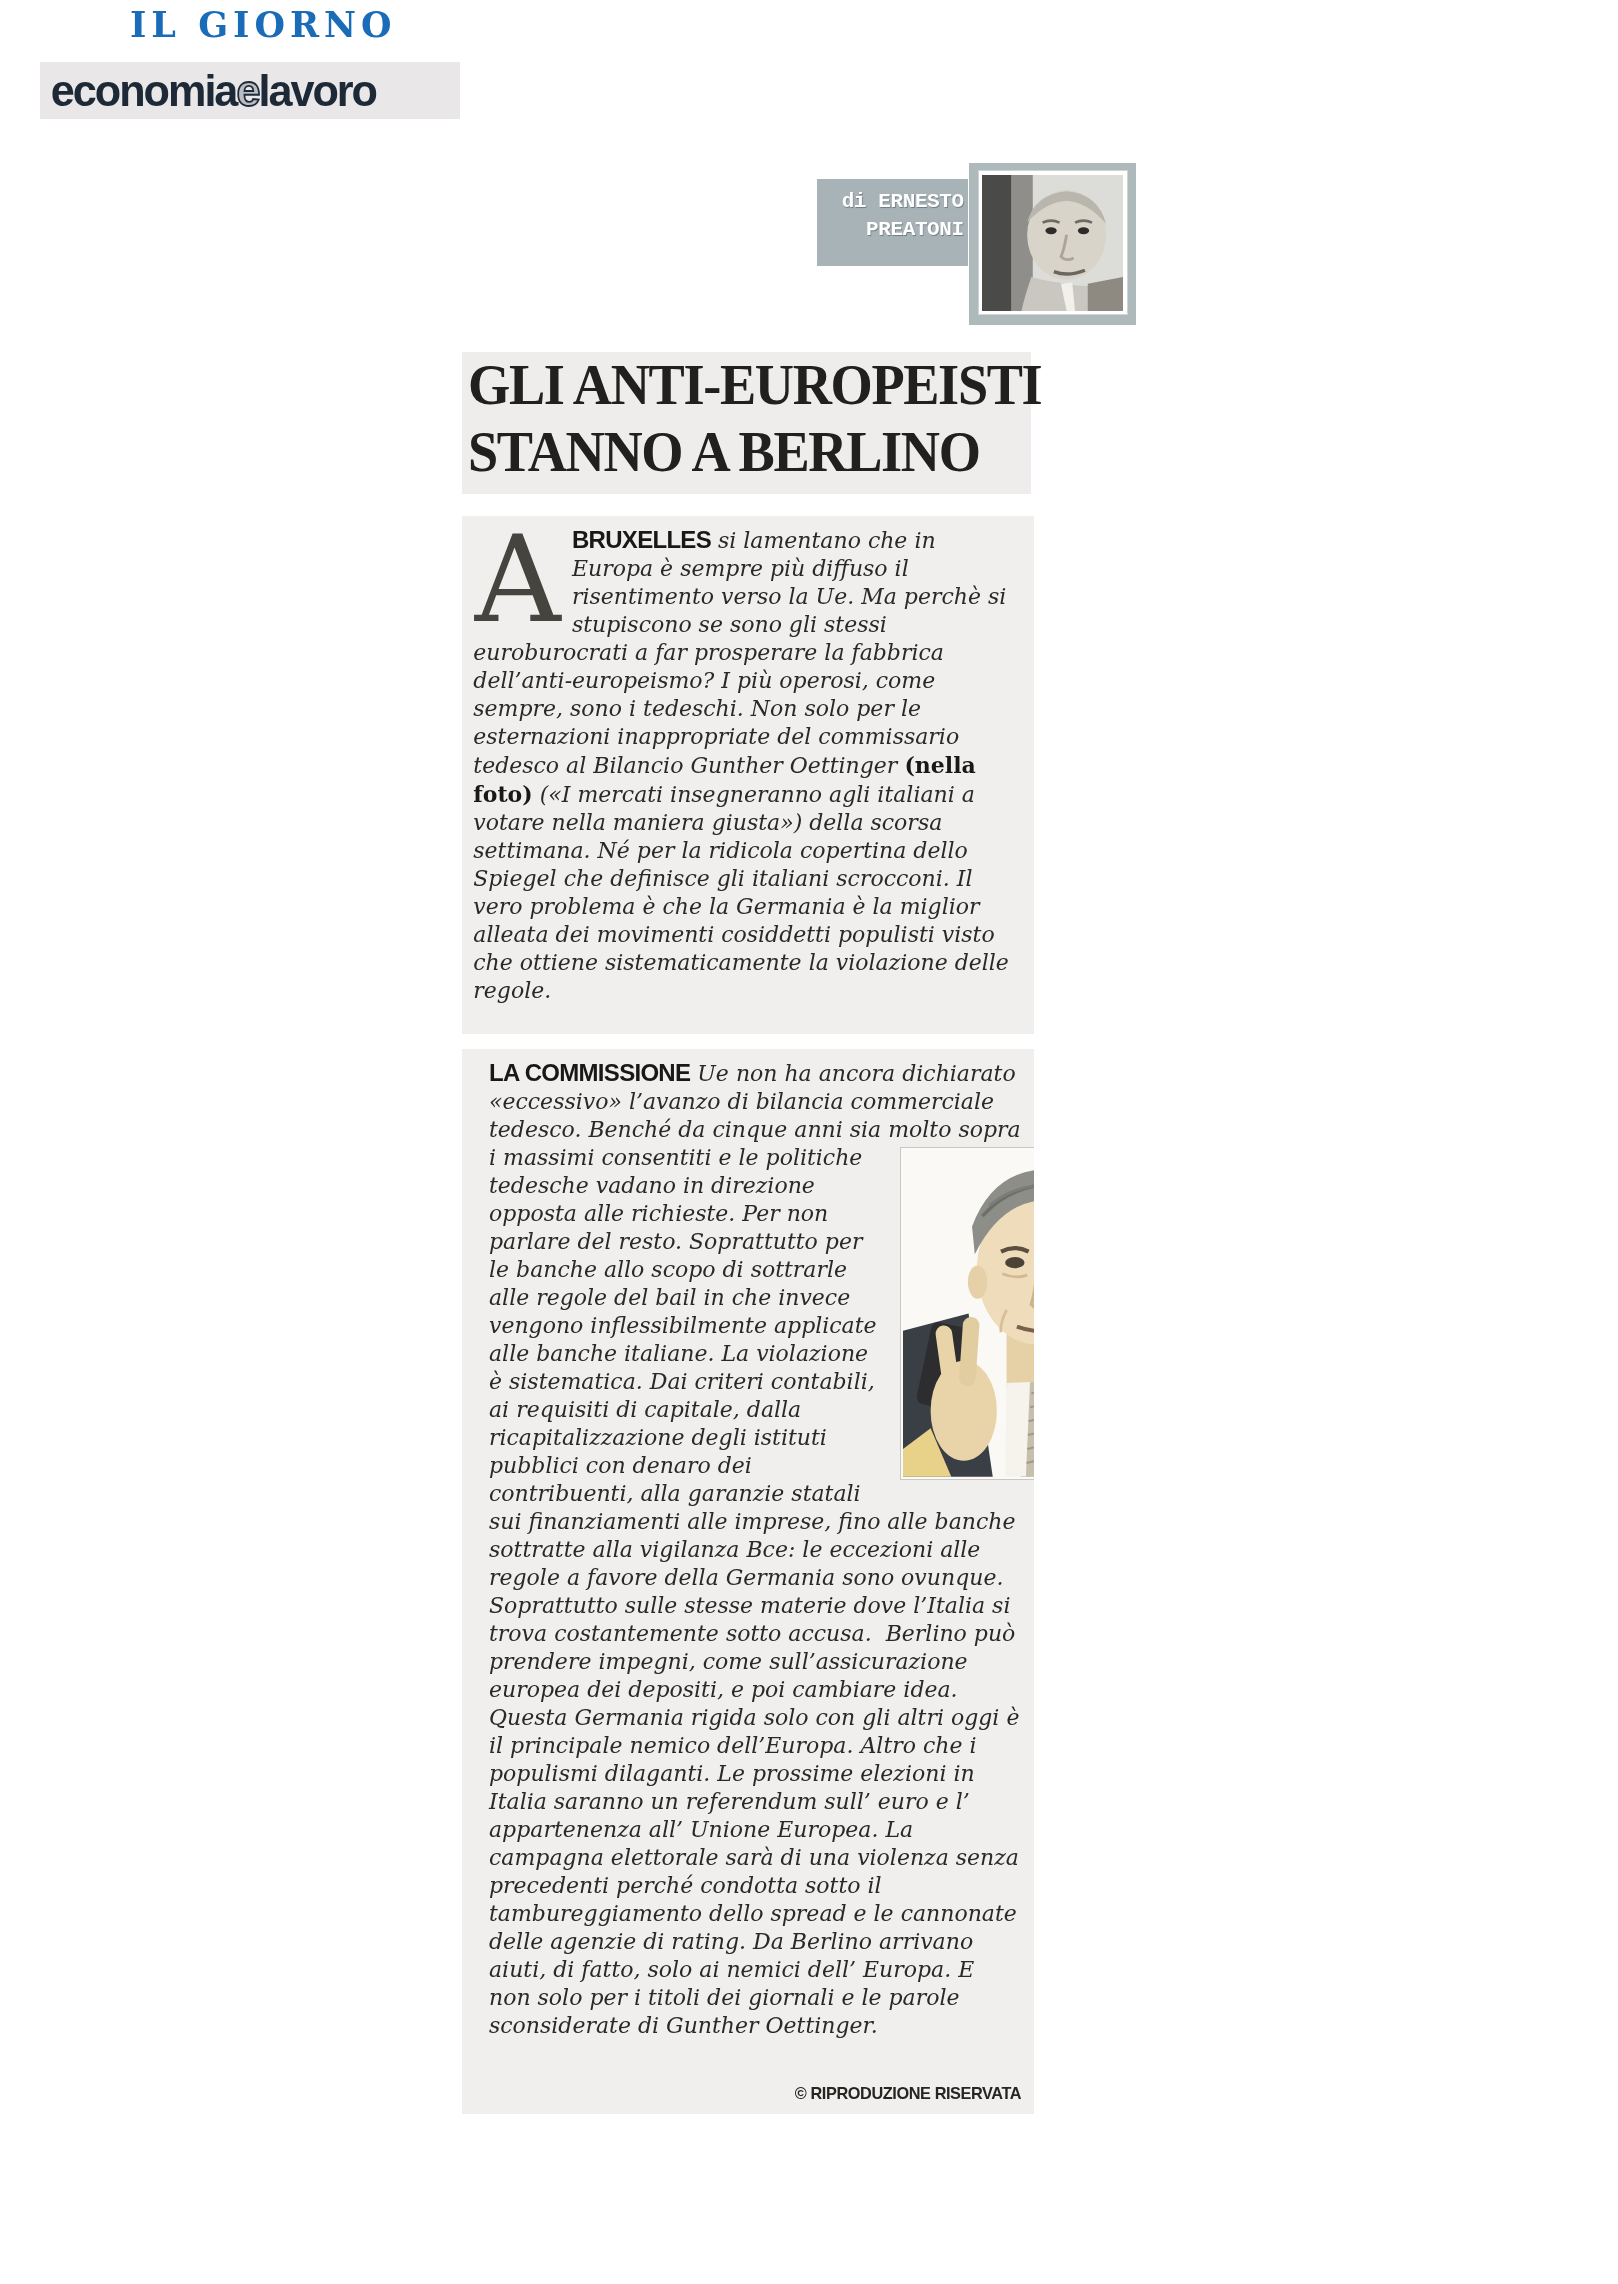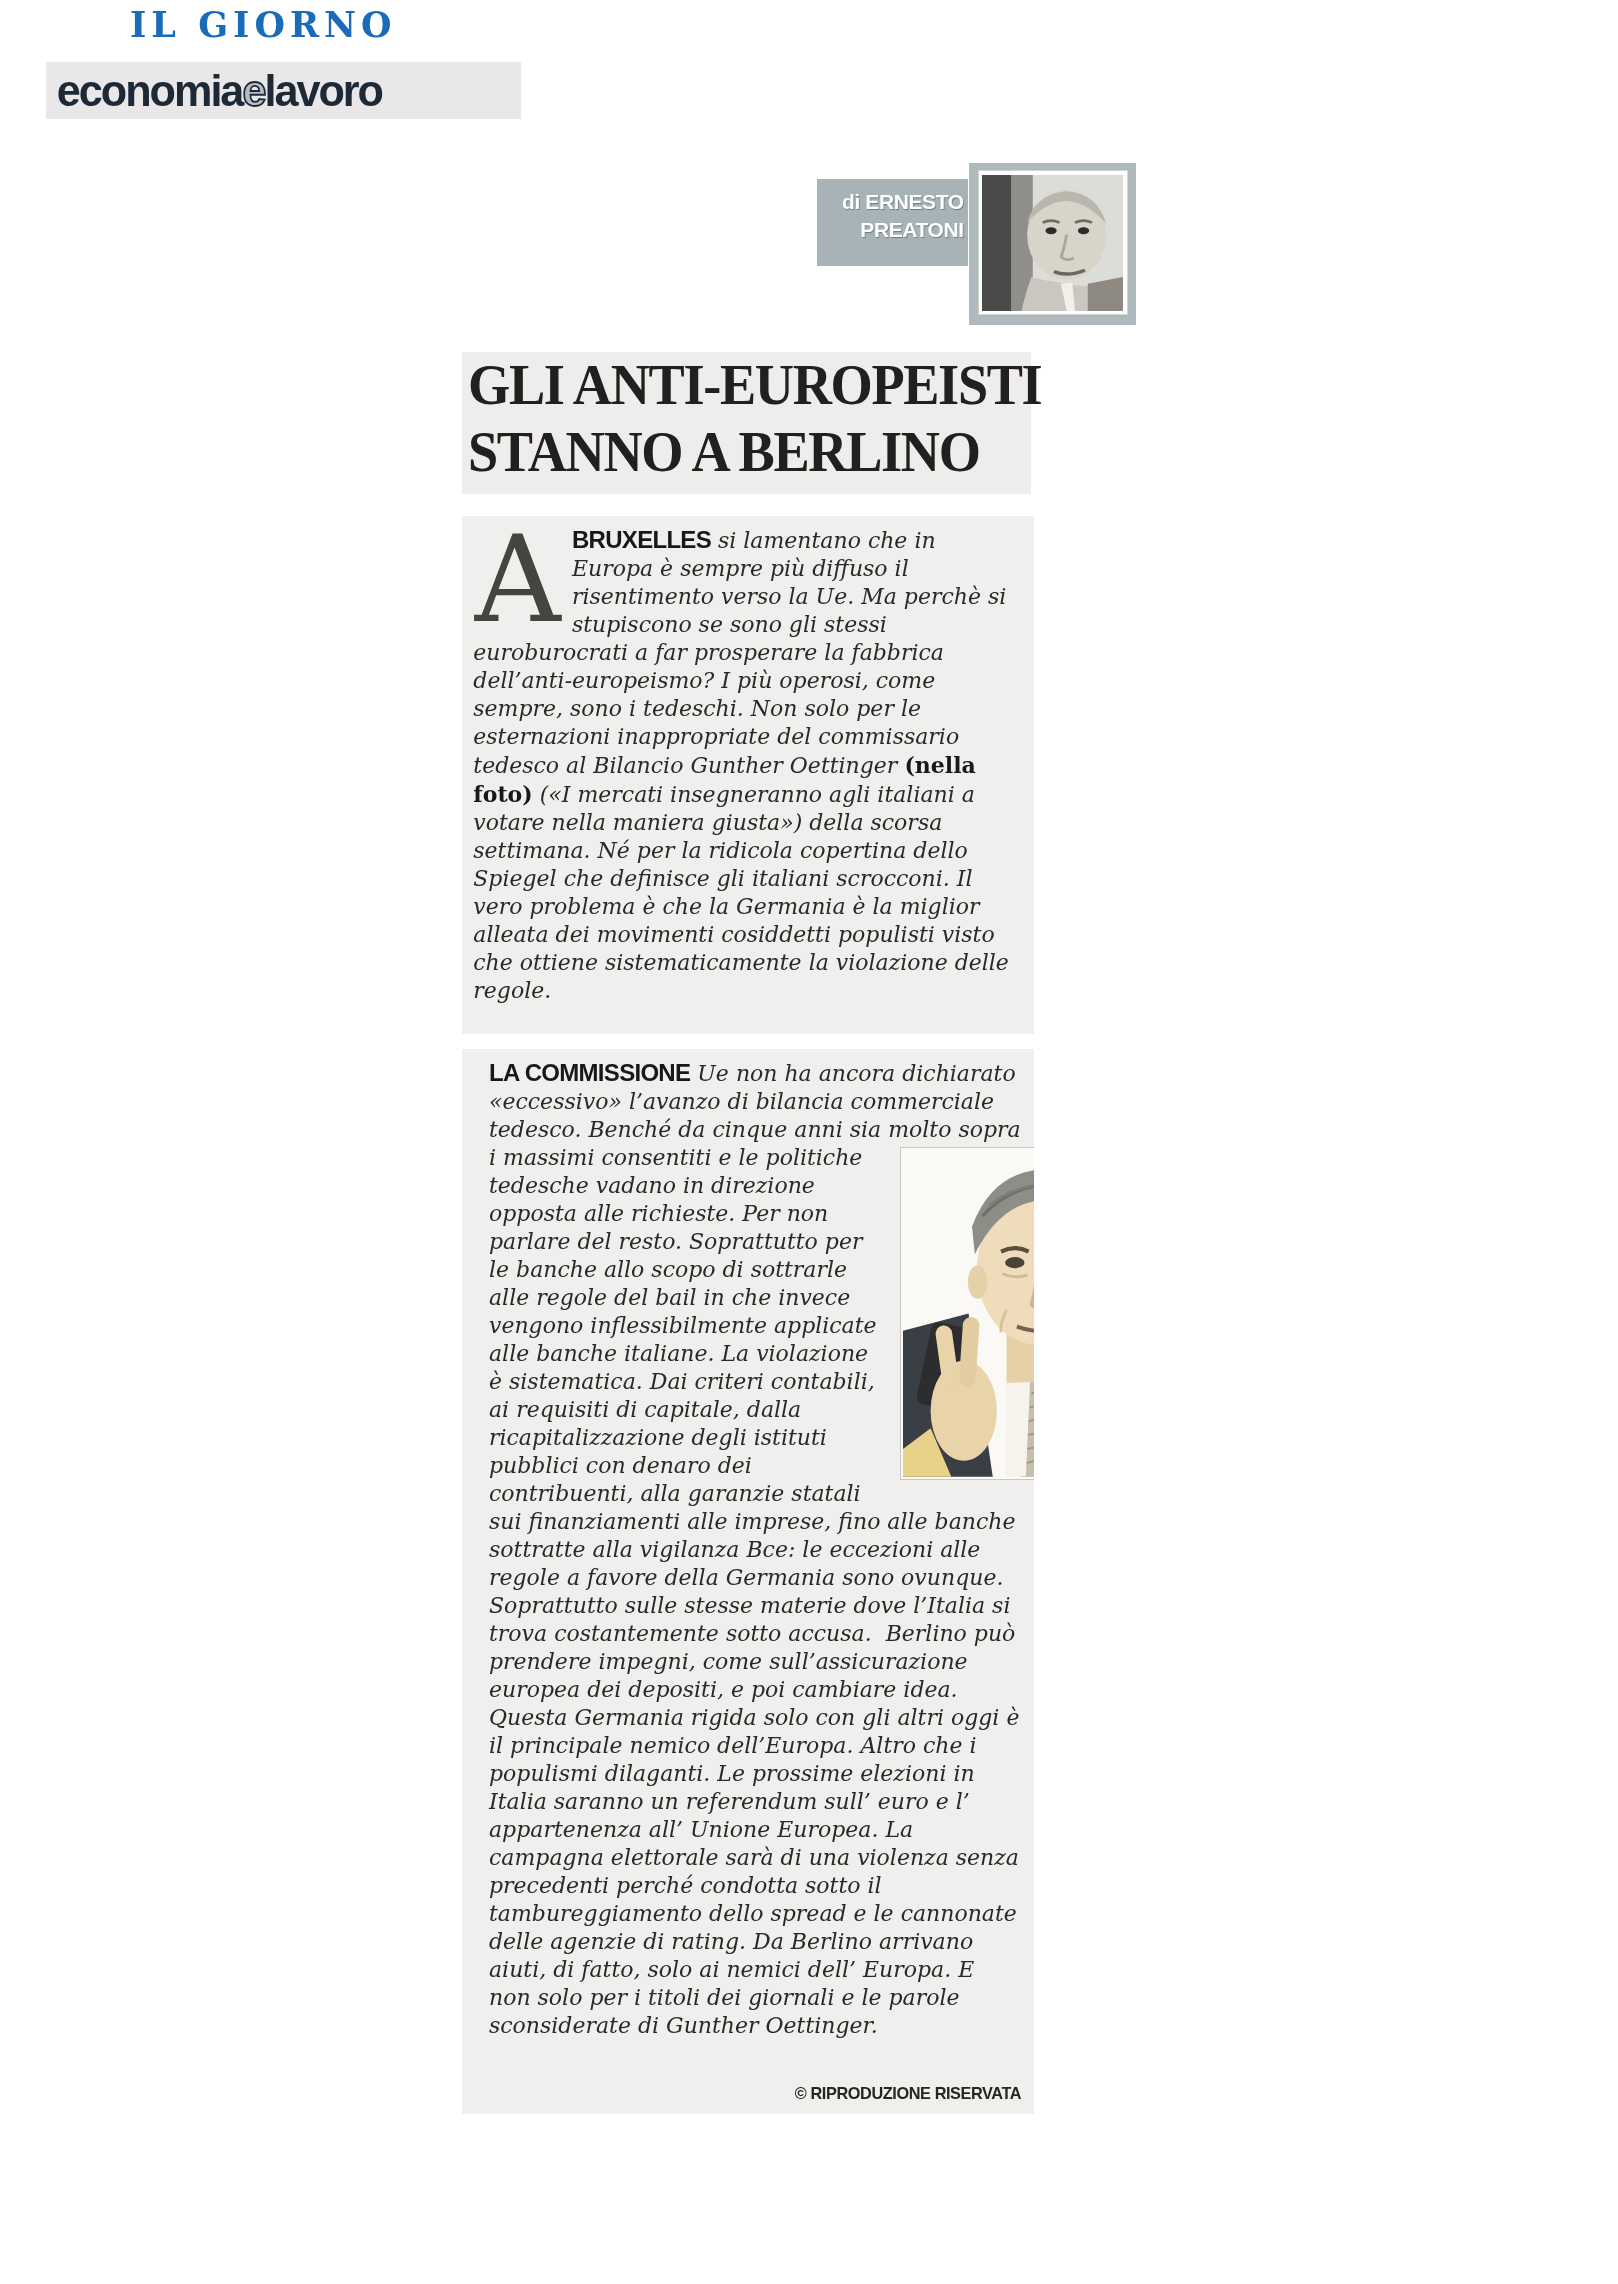--- a/index.html
+++ b/index.html
@@ -3,36 +3,36 @@
 <meta charset="utf-8">
 <style>
   html,body{margin:0;padding:0;background:#ffffff;}
   .page{position:relative;width:1618px;height:2284px;background:#ffffff;overflow:hidden;
         font-family:"Liberation Serif", serif;border-radius:9px;}
 
   
   .masthead-title{position:absolute;left:130px;top:5.7px;
     font-family:"DejaVu Serif", serif;font-weight:800;font-size:35px;line-height:37px;
     color:#1a6cb8;letter-spacing:5px;}
-  .masthead-band{position:absolute;left:46px;top:62px;width:475px;height:57px;
+  .masthead-band{position:absolute;left:40px;top:62px;width:420px;height:57px;
     background:#e9e7e7;display:flex;align-items:center;}
   .masthead-section{font-family:"Liberation Sans", sans-serif;font-weight:700;
     font-size:45px;letter-spacing:-2.1px;color:#1d2936;padding-left:11.3px;
     transform:scaleX(.96);transform-origin:left center;white-space:nowrap;}
   .hollow-e{color:#b7bdc3;-webkit-text-stroke:1.8px #1d2936;}
 
   
   .cc-box{position:absolute;left:464px;top:162px;width:353px;height:108px;
     background:#a7b3b7;box-shadow:0 1.4px 0 #8f9da1;}
   .cc-title{font-family:"DejaVu Serif", serif;font-style:italic;font-weight:700;
     color:#ffffff;font-size:33px;line-height:41px;padding:11.3px 0 0 25.5px;
     text-shadow:0.7px 0.7px 0.7px rgba(60,70,75,.55);}
   .author-box{position:absolute;left:817px;top:179px;width:151px;height:87px;
     background:#a7b3b7;}
-  .author-name{font-family:Liberation Sans, sans-serif;font-weight:700;color:#ffffff;
+  .author-name{font-family:Liberation Mono, monospace;font-weight:700;color:#ffffff;
     font-size:21px;line-height:28px;text-align:right;padding:8.5px 4.3px 0 0;
     letter-spacing:-0.4px;text-shadow:0.7px 0.7px 0.7px rgba(60,70,75,.5);}
   .author-photo-frame{position:absolute;left:969px;top:163px;width:167px;height:162px;
     background:#aeb9bc;box-sizing:border-box;padding:7px 8.5px 10px 8.5px;}
   .author-photo-inner{width:100%;height:100%;background:#ffffff;box-sizing:border-box;
     padding:3.5px;border:0.7px solid #cfd4d5;}
   .author-photo-inner svg{display:block;width:100%;height:100%;}
 
   
   .headline-panel{position:absolute;left:462px;top:352px;width:569px;height:142px;

